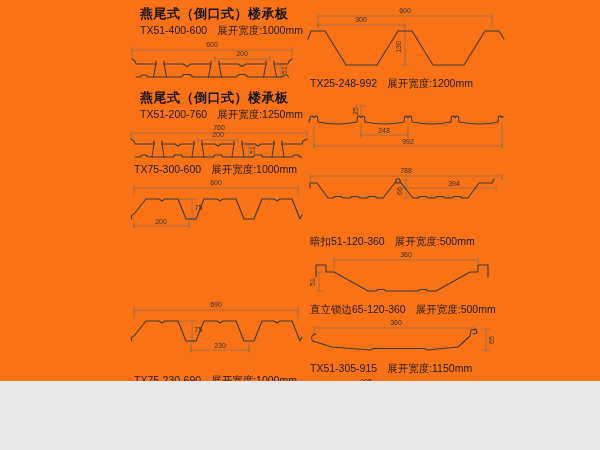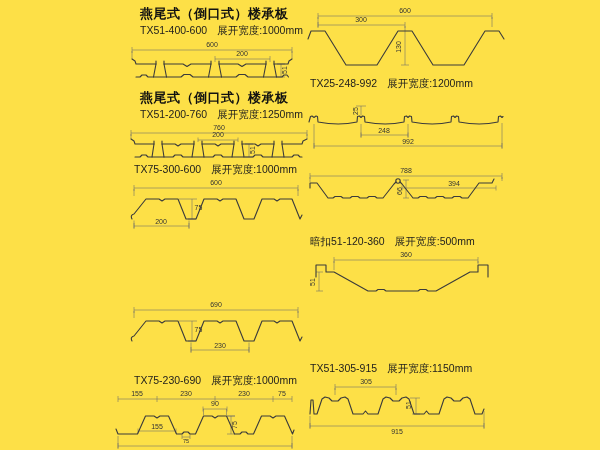--- a/index.html
+++ b/index.html
@@ -1,16 +1,16 @@
 <!DOCTYPE html>
 <html><head>
 <meta charset="utf-8">
 <style>
   html,body{margin:0;padding:0;background:#e8e8e8;}
-  #page{position:relative;width:600px;height:450px;background:#fde047;overflow:hidden;
+  #page{position:relative;width:600px;height:381px;background:#f97316;overflow:hidden;
         font-family:"Liberation Sans",sans-serif;}
   .panel{position:absolute;}
   .ptitle{font-size:13px;font-weight:bold;color:#111;letter-spacing:0.5px;white-space:nowrap;}
   .plabel{font-size:10.5px;color:#1c1c1c;white-space:nowrap;margin-top:1px;}
   .plabel .spec{margin-left:10px;}
   svg{display:block;margin-top:2px;}
   .p{fill:none;stroke:#3b3b3b;stroke-width:1.1;stroke-linejoin:round;stroke-linecap:round;}
   .d{fill:none;stroke:#6a6a6a;stroke-width:0.55;}
   .t{font-family:"Liberation Sans",sans-serif;font-size:7px;fill:#333;}
   .ts{font-size:5.5px;}
@@ -151,20 +151,33 @@
     <svg width="200" height="46" viewBox="0 0 200 46">
       <g class="d">
         <path d="M28,9H172 M28,6V12 M172,6V12 M28,10V19 M172,10V13 M13,21V40 M10,21H17 M10,40H17"></path>
       </g>
       <text class="t" x="100" y="6" text-anchor="middle">360</text>
       <text class="t" transform="rotate(-90 9 31)" x="9" y="31" text-anchor="middle">51</text>
       <path class="p" d="M10,26 L10,14 L20,14 L20,21 L28,21 L62,40 L70,40 L72,38.5 L78,38.5 L80,40 L112,40 L114,38.5 L120,38.5 L122,40 L130,40 L164,21 L172,21 L172,14 L182,14 L182,26"></path>
     </svg>
   </div>
 
+  <div class="panel" style="left:306px;top:302px;">
+    <div class="plabel ind4">
+      <span>直立锁边65-120-360</span><span class="spec">展开宽度:500mm</span>
+    </div>
+    <svg width="200" height="40" viewBox="0 0 200 40">
+      <g class="d">
+        <path d="M8,9H168 M8,6V12 M168,6V12 M8,10V16 M168,10V12 M180,10V31 M176,10H184 M176,31H184"></path>
+      </g>
+      <text class="t" x="90" y="6" text-anchor="middle">360</text>
+      <text class="t" transform="rotate(-90 188 21)" x="188" y="21" text-anchor="middle">65</text>
+      <path class="p" d="M10,15 Q4,16 6,21 Q7,23 10,23 L26,28 L64,31 L68,29.5 L118,29.5 L122,31 L152,28 L164,17 L165,11 L170,10 L171,14 L167,15"></path>
+    </svg>
+  </div>
 
   <div class="panel" style="left:306px;top:361px;">
     <div class="plabel ind4">
       <span>TX51-305-915</span><span class="spec">展开宽度:1150mm</span>
     </div>
     <svg width="192" height="58" viewBox="0 0 192 58">
       <g class="d">
         <path d="M29,9H90 M29,6V12 M90,6V12 M29,10V17 M90,10V17 M104,20H114 M110,20V36 M106,36H114 M4,38V50 M178,33V50 M4,48H178 M4,45V51 M178,45V51"></path>
       </g>
       <text class="t" x="60" y="6" text-anchor="middle">305</text>

